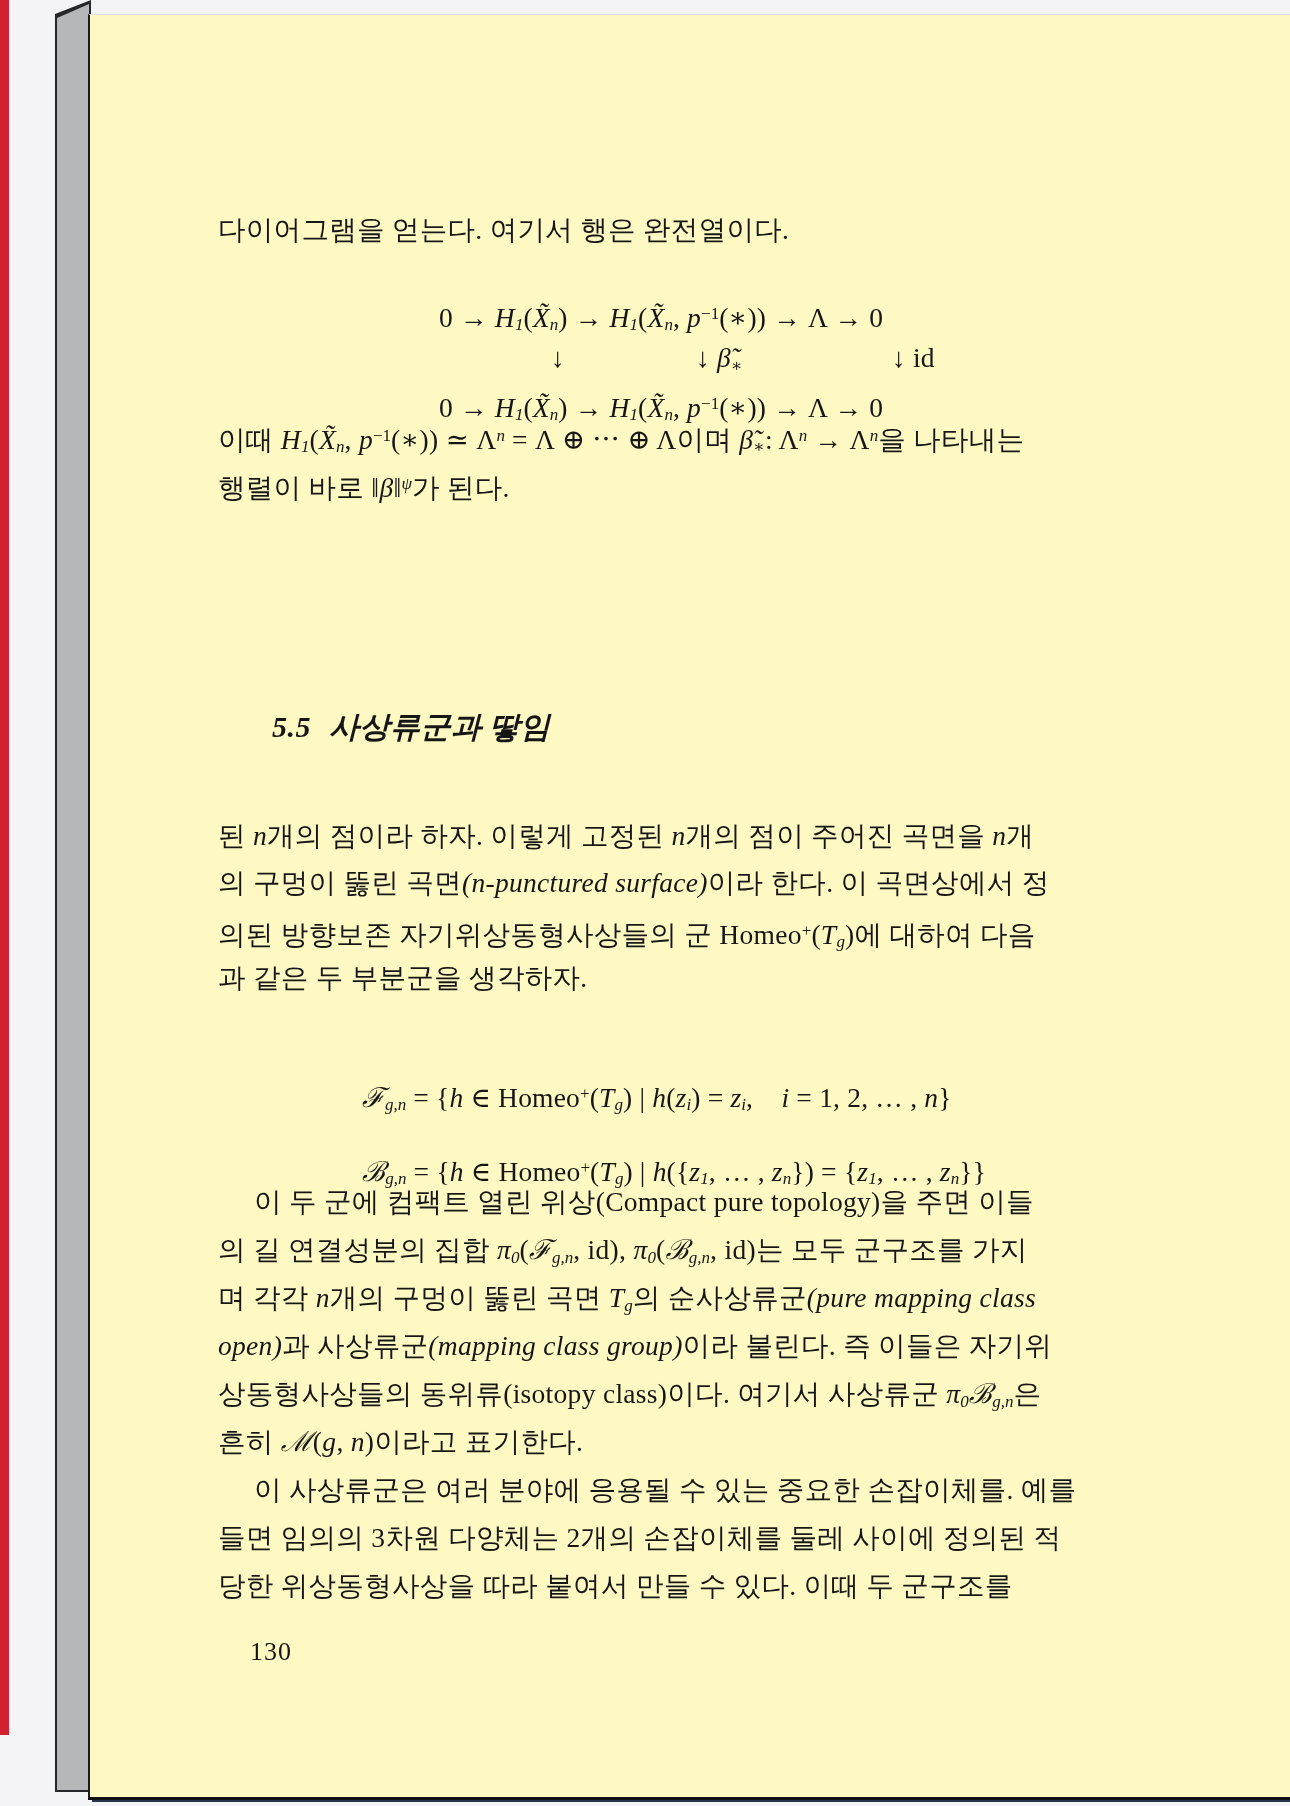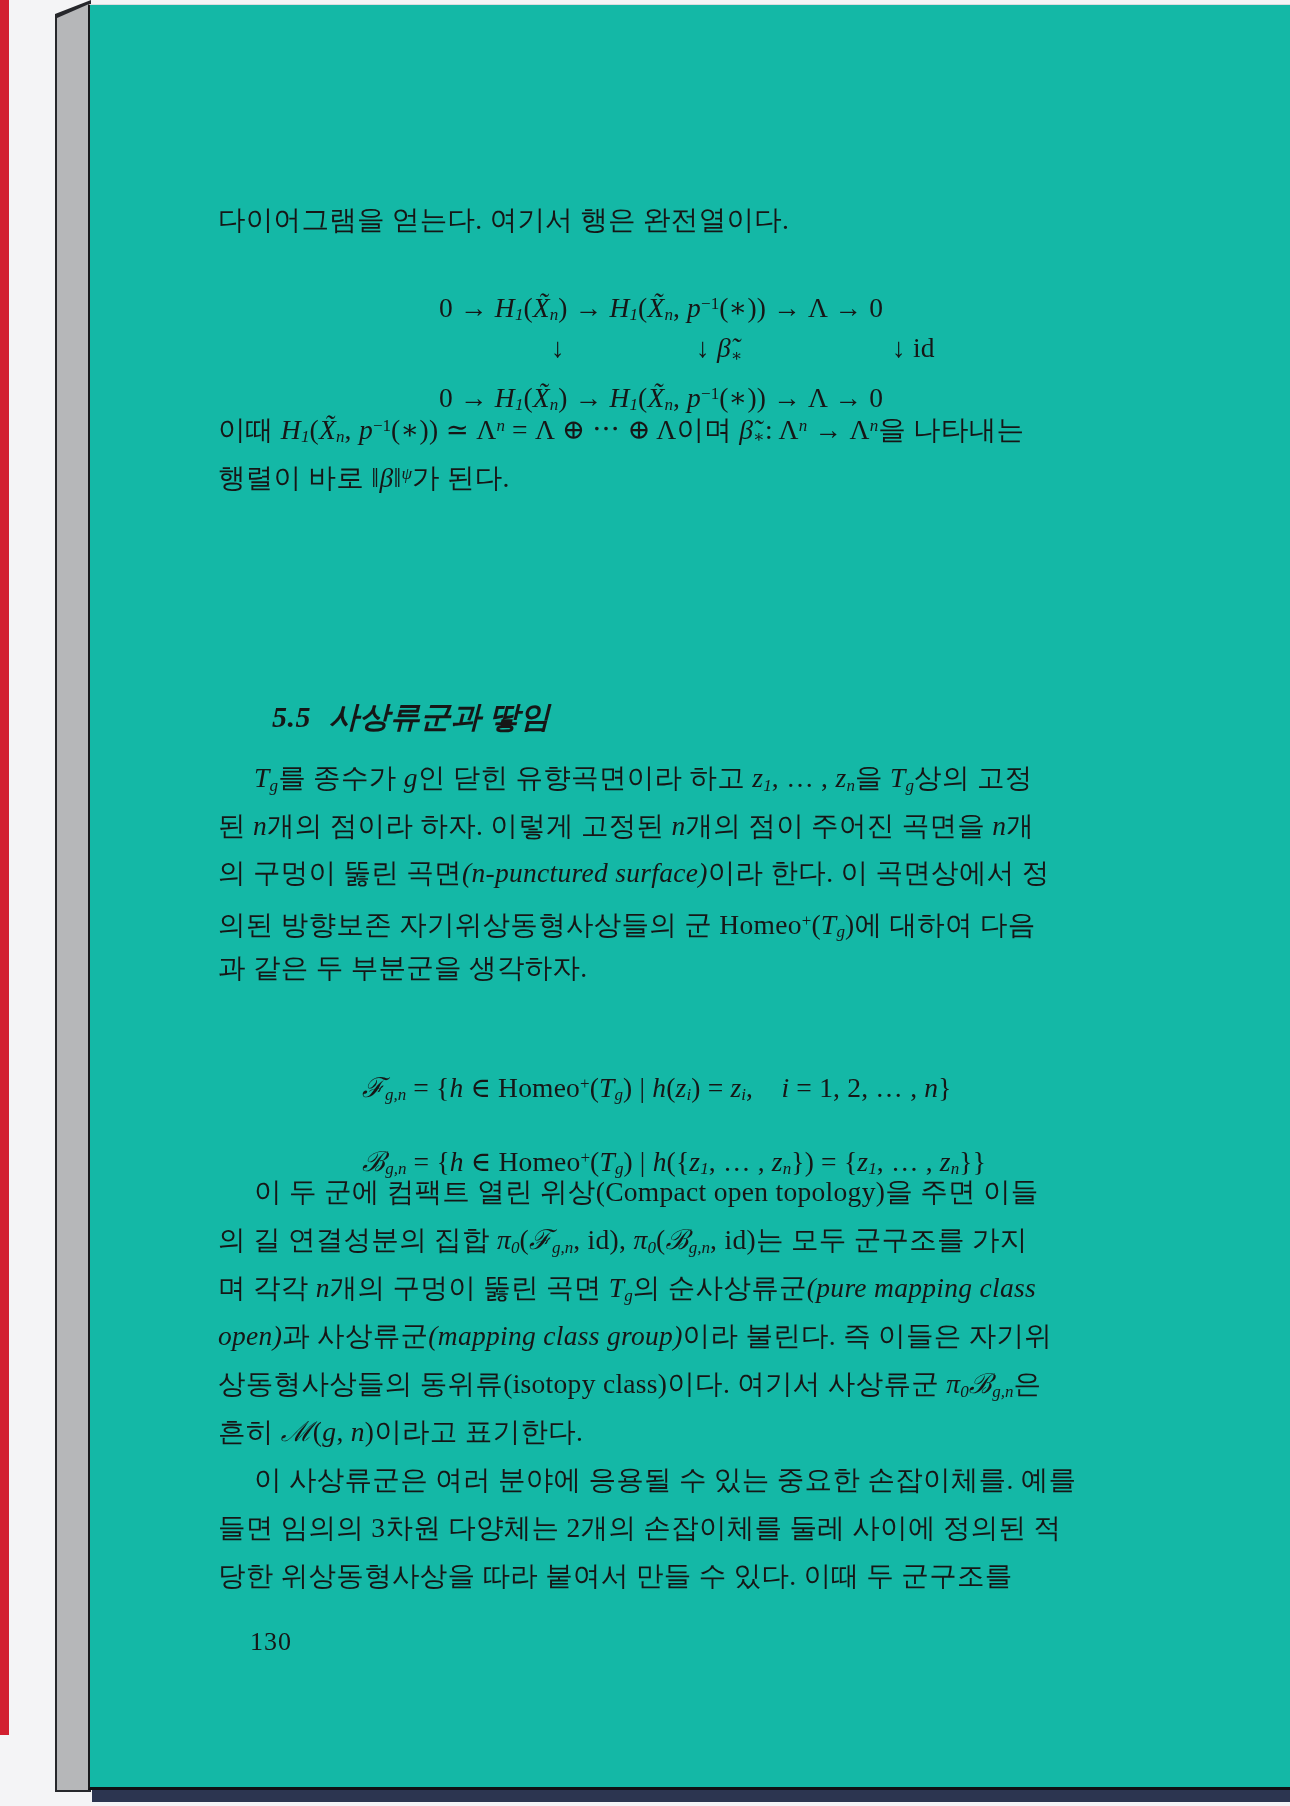--- a/index.html
+++ b/index.html
@@ -7,21 +7,21 @@
     width:1290px;height:1806px;position:relative;overflow:hidden;
     background:#f4f4f6;
     font-family:"Liberation Serif","DejaVu Serif",serif;
     color:#161616;
   }
   .edge-red{position:absolute;left:0;top:0;width:9px;height:1735px;background:#d22030;}
   .spine-back{position:absolute;left:55px;top:0;width:36px;height:1792px;background:#26272b;
     clip-path:polygon(0 14px,100% 0,100% 100%,0 100%);}
   .spine{position:absolute;left:57px;top:2px;width:32px;height:1788px;background:#b6b7b9;
     clip-path:polygon(0 16px,100% 2px,100% 100%,0 100%);}
-  .page{position:absolute;left:88px;top:4px;width:1200px;height:1782px;background:#14b8a6;
+  .page{position:absolute;left:88px;top:14px;width:1200px;height:1782px;background:#fef9c3;
     border-left:2px solid #1a1b1e;border-bottom:3px solid #101114;border-top:1px solid #dcdcde;}
   .bottom-strip{position:absolute;left:92px;top:1789px;width:1198px;height:13px;background:#2c3550;}
   .line{position:absolute;font-size:27.5px;line-height:38px;white-space:pre;letter-spacing:0.3px;}
   .mline{position:absolute;font-size:27.5px;line-height:36px;white-space:pre;letter-spacing:0.2px;margin-top:25px;}
   .heading{position:absolute;font-size:30px;font-weight:bold;letter-spacing:0.5px;white-space:pre;font-style:italic;}
   .heading .num{margin-right:18px;}
   .pageno{position:absolute;font-size:26px;letter-spacing:1px;text-align:center;}
   .seg-i{font-style:italic;}
   .seg-sub{font-style:italic;font-size:0.62em;vertical-align:-0.22em;letter-spacing:0;}
   .seg-sup{font-size:0.62em;vertical-align:0.45em;letter-spacing:0;}
@@ -48,30 +48,29 @@
     <div class="mline" style="left:223px;top:90px">0 → <span class="seg-i">H</span><span class="seg-sub">1</span>(<span class="seg-i">X̃</span><span class="seg-sub">n</span>) → <span class="seg-i">H</span><span class="seg-sub">1</span>(<span class="seg-i">X̃</span><span class="seg-sub">n</span>, <span class="seg-i">p</span><span class="seg-sup">−1</span>(∗)) → Λ → 0</div>
   </div>
 
   <div class="line" style="left:128px;top:402px">이때 <span class="seg-i">H</span><span class="seg-sub">1</span>(<span class="seg-i">X̃</span><span class="seg-sub">n</span>, <span class="seg-i">p</span><span class="seg-sup">−1</span>(∗)) ≃ Λ<span class="seg-supi">n</span> = Λ ⊕ ⋯ ⊕ Λ이며 <span class="seg-i">β̃</span><span class="seg-sub">∗</span>: Λ<span class="seg-supi">n</span> → Λ<span class="seg-supi">n</span>을 나타내는</div>
   <div class="line" style="left:128px;top:450px">행렬이 바로 ‖<span class="seg-i">β</span>‖<span class="seg-supi">ψ</span>가 된다.</div>
 
   <div class="heading" style="left:150px;top:658px">
     <span class="num">5.5</span><span>사상류군과 땋임</span>
   </div>
 
-  <div class="line" style="left:164px;top:754px"><span class="seg-i">T</span><span class="seg-sub">g</span>를 종수가 <span class="seg-i">g</span>인 닫힌 유향곡면이라 하고 <span class="seg-i">z</span><span class="seg-sub">1</span>, … , <span class="seg-i">z</span><span class="seg-sub">n</span>을 <span class="seg-i">T</span><span class="seg-sub">g</span>상의 고정</div>
   <div class="line" style="left:128px;top:802px">된 <span class="seg-i">n</span>개의 점이라 하자. 이렇게 고정된 <span class="seg-i">n</span>개의 점이 주어진 곡면을 <span class="seg-i">n</span>개</div>
   <div class="line" style="left:128px;top:897px">의된 방향보존 자기위상동형사상들의 군 Homeo<span class="seg-sup">+</span>(<span class="seg-i">T</span><span class="seg-sub">g</span>)에 대하여 다음</div>
   <div class="line" style="left:128px;top:849px">의 구멍이 뚫린 곡면<span class="seg-i">(n-punctured surface)</span>이라 한다. 이 곡면상에서 정</div>
   <div class="line" style="left:128px;top:944px">과 같은 두 부분군을 생각하자.</div>
 
   <div class="mline" style="left:272px;top:1036px"><span class="seg-i">ℱ</span><span class="seg-sub">g,n</span> = {<span class="seg-i">h</span> ∈ Homeo<span class="seg-sup">+</span>(<span class="seg-i">T</span><span class="seg-sub">g</span>) | <span class="seg-i">h</span>(<span class="seg-i">z</span><span class="seg-sub">i</span>) = <span class="seg-i">z</span><span class="seg-sub">i</span>,    <span class="seg-i">i</span> = 1, 2, … , <span class="seg-i">n</span>}</div>
   <div class="mline" style="left:272px;top:1110px"><span class="seg-i">ℬ</span><span class="seg-sub">g,n</span> = {<span class="seg-i">h</span> ∈ Homeo<span class="seg-sup">+</span>(<span class="seg-i">T</span><span class="seg-sub">g</span>) | <span class="seg-i">h</span>({<span class="seg-i">z</span><span class="seg-sub">1</span>, … , <span class="seg-i">z</span><span class="seg-sub">n</span>}) = {<span class="seg-i">z</span><span class="seg-sub">1</span>, … , <span class="seg-i">z</span><span class="seg-sub">n</span>}}</div>
 
-  <div class="line" style="left:164px;top:1168px">이 두 군에 컴팩트 열린 위상(Compact open topology)을 주면 이들</div>
+  <div class="line" style="left:164px;top:1168px">이 두 군에 컴팩트 열린 위상(Compact pure topology)을 주면 이들</div>
   <div class="line" style="left:128px;top:1216px">의 길 연결성분의 집합 <span class="seg-i">π</span><span class="seg-sub">0</span>(<span class="seg-i">ℱ</span><span class="seg-sub">g,n</span>, id), <span class="seg-i">π</span><span class="seg-sub">0</span>(<span class="seg-i">ℬ</span><span class="seg-sub">g,n</span>, id)는 모두 군구조를 가지</div>
   <div class="line" style="left:128px;top:1264px">며 각각 <span class="seg-i">n</span>개의 구멍이 뚫린 곡면 <span class="seg-i">T</span><span class="seg-sub">g</span>의 순사상류군<span class="seg-i">(pure mapping class</span></div>
   <div class="line" style="left:128px;top:1312px"><span class="seg-i">open)</span>과 사상류군<span class="seg-i">(mapping class group)</span>이라 불린다. 즉 이들은 자기위</div>
   <div class="line" style="left:128px;top:1360px">상동형사상들의 동위류(isotopy class)이다. 여기서 사상류군 <span class="seg-i">π</span><span class="seg-sub">0</span><span class="seg-i">ℬ</span><span class="seg-sub">g,n</span>은</div>
   <div class="line" style="left:128px;top:1408px">흔히 <span class="seg-i">ℳ</span>(<span class="seg-i">g</span>, <span class="seg-i">n</span>)이라고 표기한다.</div>
 
   <div class="line" style="left:164px;top:1456px">이 사상류군은 여러 분야에 응용될 수 있는 중요한 손잡이체를. 예를</div>
   <div class="line" style="left:128px;top:1504px">들면 임의의 3차원 다양체는 2개의 손잡이체를 둘레 사이에 정의된 적</div>
   <div class="line" style="left:128px;top:1552px">당한 위상동형사상을 따라 붙여서 만들 수 있다. 이때 두 군구조를</div>
 

